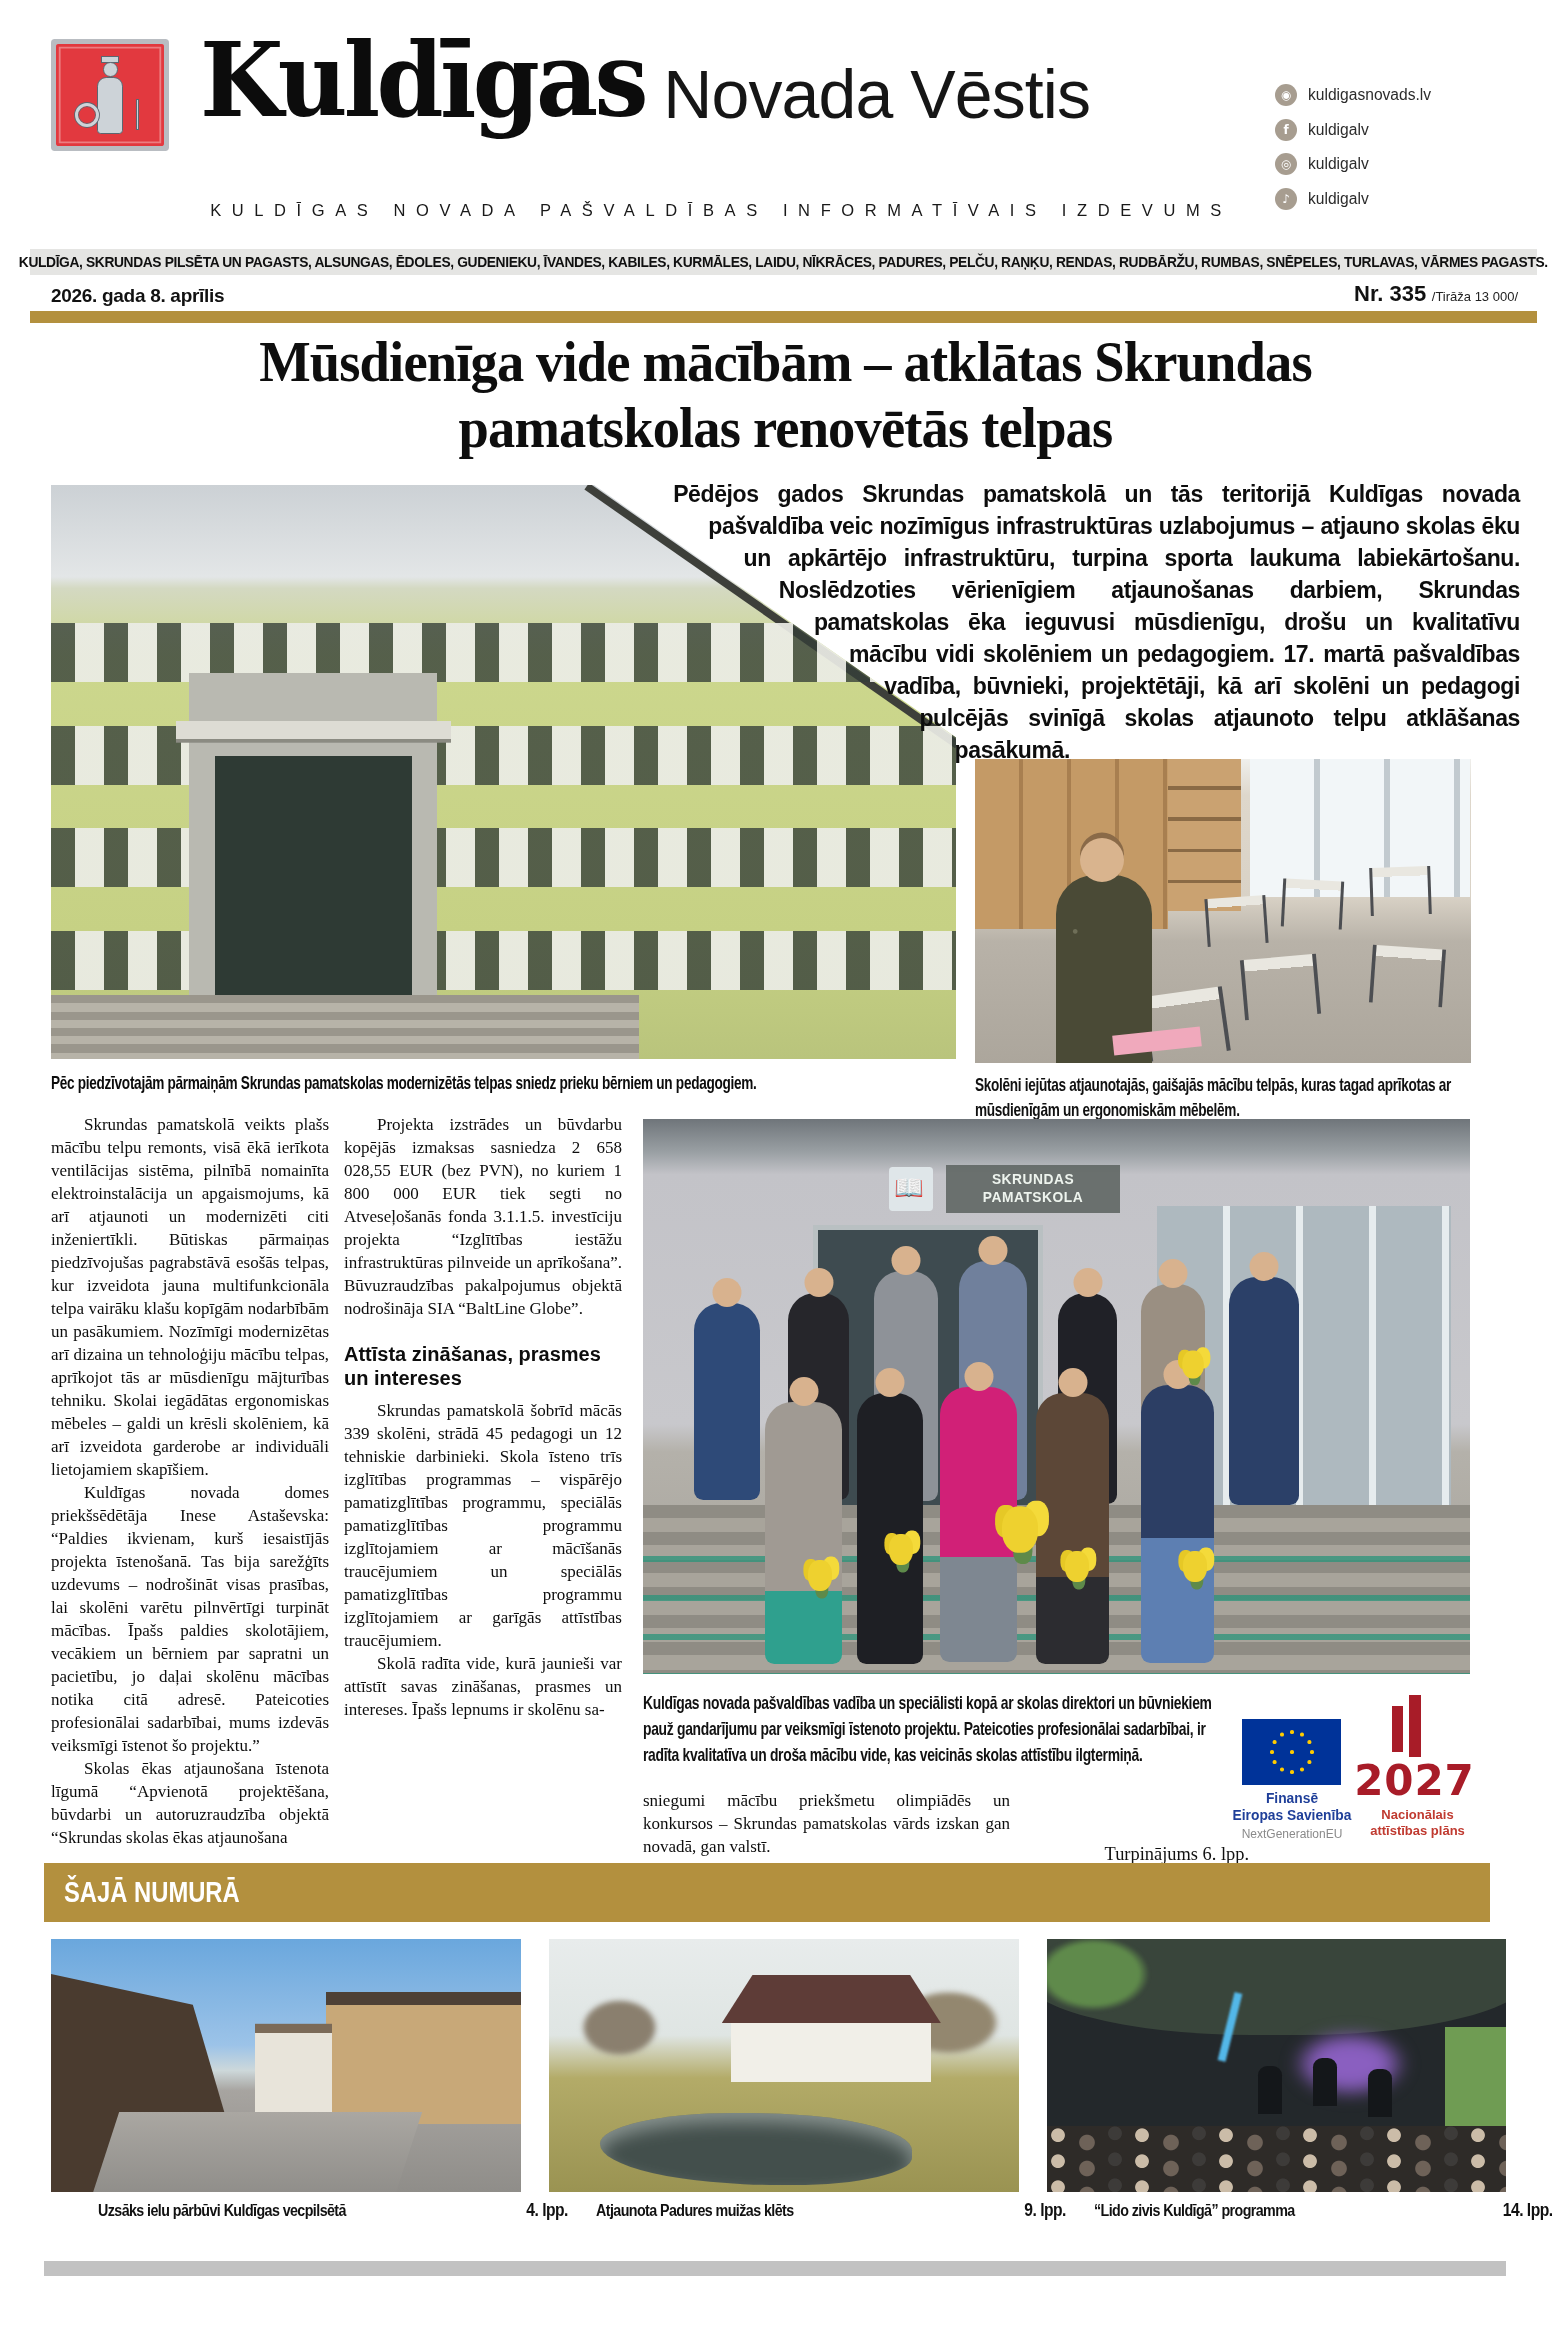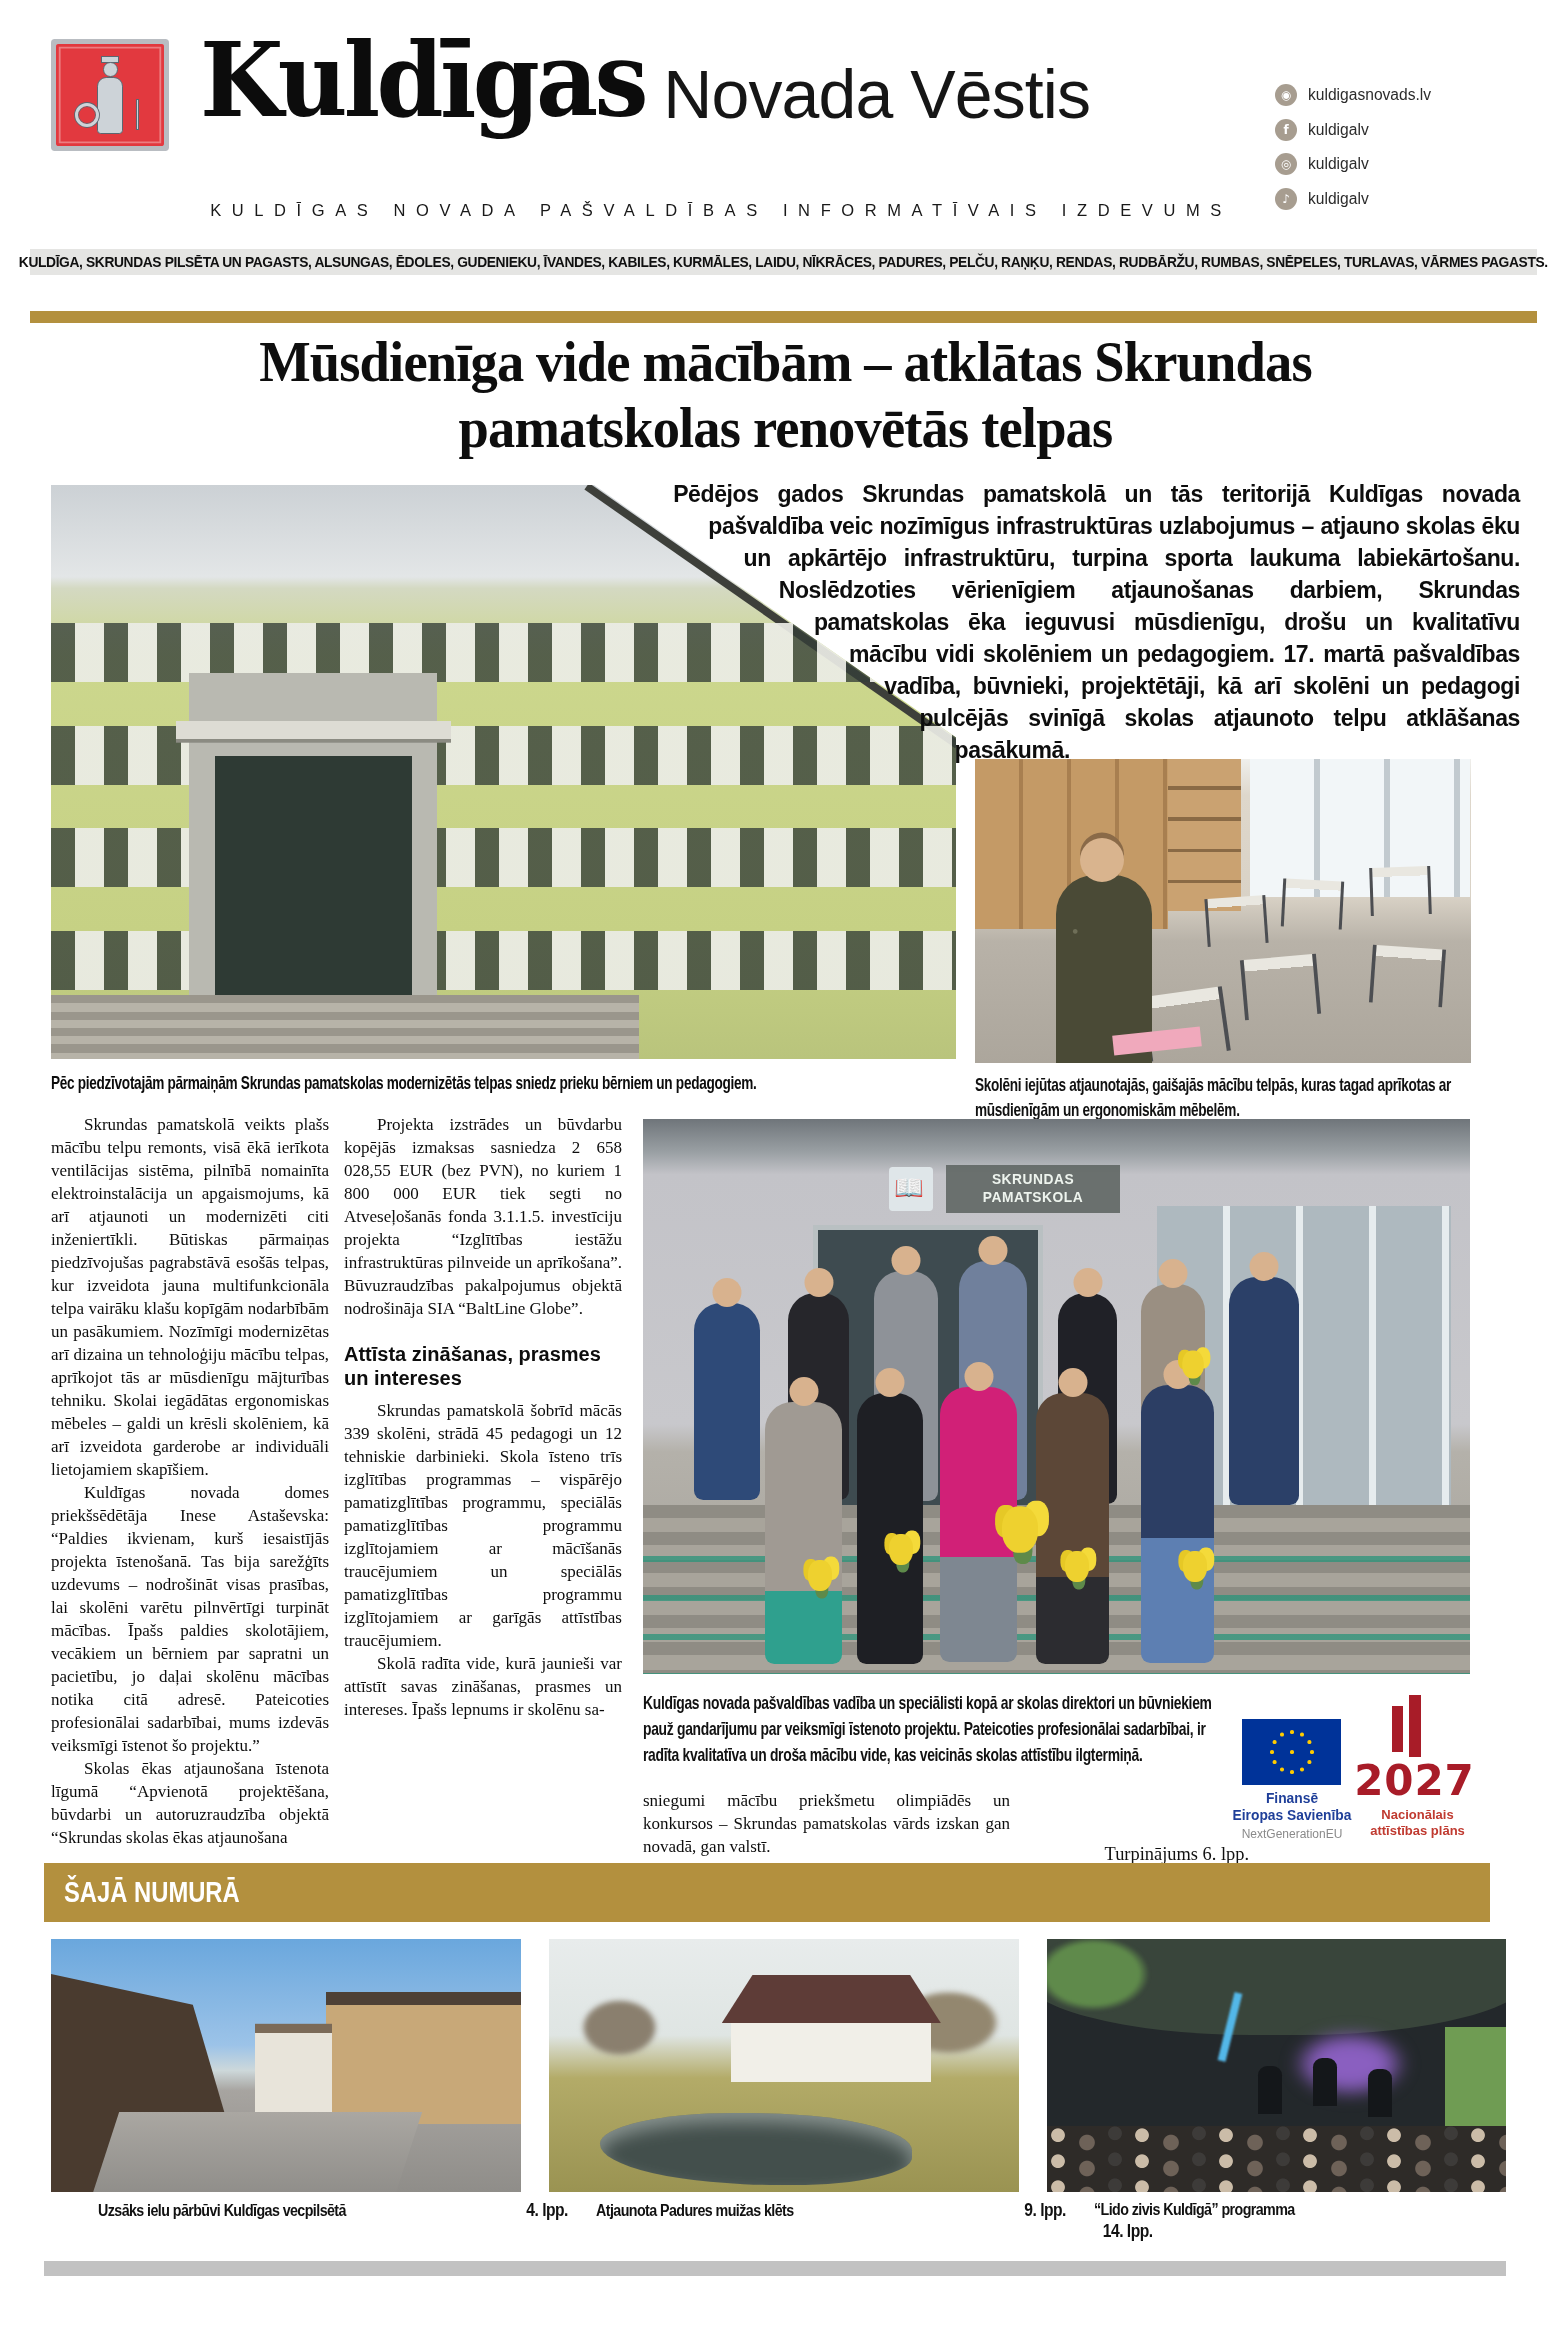--- a/index.html
+++ b/index.html
@@ -179,21 +179,21 @@
   .th3-blue { position:absolute; left:179px; top:53px; width:8.3px; height:70px; background:#53b7e8; transform:rotate(14deg); filter:blur(0.9px); }
   .th3-mus { position:absolute; top:127px; width:24px; height:48px; background:#14171a; border-radius:9.2px 9.2px 0 0; }
   .th3-grass { position:absolute; right:0; top:88px; width:61px; height:165px; background:#6f9c53; }
   .th3-crowd { position:absolute; left:0; bottom:0; width:100%; height:66px; background-color:#2e2b28;
     background-image:radial-gradient(circle at 11px 9.2px, #cbbca8 6.4px, transparent 7.3px),
       radial-gradient(circle at 40px 16.5px, #6e6258 7.3px, transparent 8.3px),
       radial-gradient(circle at 68px 7.3px, #3d3b39 6.4px, transparent 7.3px);
     background-size:84px 26px; }
 
   .thumbcap { top:2199px; display:flex; justify-content:space-between; align-items:baseline;margin-left:47px; }
-  .tc1 { left:51px; width:470px; } .tc2 { left:549px; width:470px; } .tc3 { left:1047px; width:459px;flex-direction:column; }
+  .tc1 { left:51px; width:470px; } .tc2 { left:549px; width:470px; } .tc3 { left:1047px; width:459px; }
   .thumbcap .cap { font-size:17.4px; font-weight:bold; letter-spacing:-0.7px; white-space:nowrap; transform:scaleX(.82); transform-origin:left bottom; }
   .thumbcap .pg  { font-size:18.4px; font-weight:bold; letter-spacing:-0.6px; white-space:nowrap; transform:scaleX(.85); transform-origin:right bottom; }
 
   .graybar { left:44px; top:2261px; width:1462px; height:14.7px; background:#c2c2c2; }
 </style>
 </head>
 <body>
 
 <div class="page">
 
@@ -232,20 +232,27 @@
       <span class="social-lbl">kuldigalv</span>
     </div>
   </div>
 
   <div class="abs subtitle">KULDĪGAS NOVADA PAŠVALDĪBAS INFORMATĪVAIS IZDEVUMS</div>
 
   <div class="abs regions">
     <span>KULDĪGA, SKRUNDAS PILSĒTA UN PAGASTS, ALSUNGAS, ĒDOLES, GUDENIEKU, ĪVANDES, KABILES, KURMĀLES, LAIDU, NĪKRĀCES, PADURES, PELČU, RAŅĶU, RENDAS, RUDBĀRŽU, RUMBAS, SNĒPELES, TURLAVAS, VĀRMES PAGASTS.</span>
   </div>
 
+  <div class="abs daterow">
+    <span class="date-left">2026. gada 8. aprīlis</span>
+    <span class="date-right">
+      <span class="issue-no">Nr. 335</span>
+      <span class="issue-cir">/Tirāža 13 000/</span>
+    </span>
+  </div>
   <div class="abs goldbar"></div>
 
   <h1 class="abs headline">
     <span class="hl">Mūsdienīga vide mācībām – atklātas Skrundas</span>
     <span class="hl">pamatskolas renovētās telpas</span>
   </h1>
 
   <div class="abs photo ph-building">
     <div class="roofline"></div>
     <div class="winband wb1"></div>

